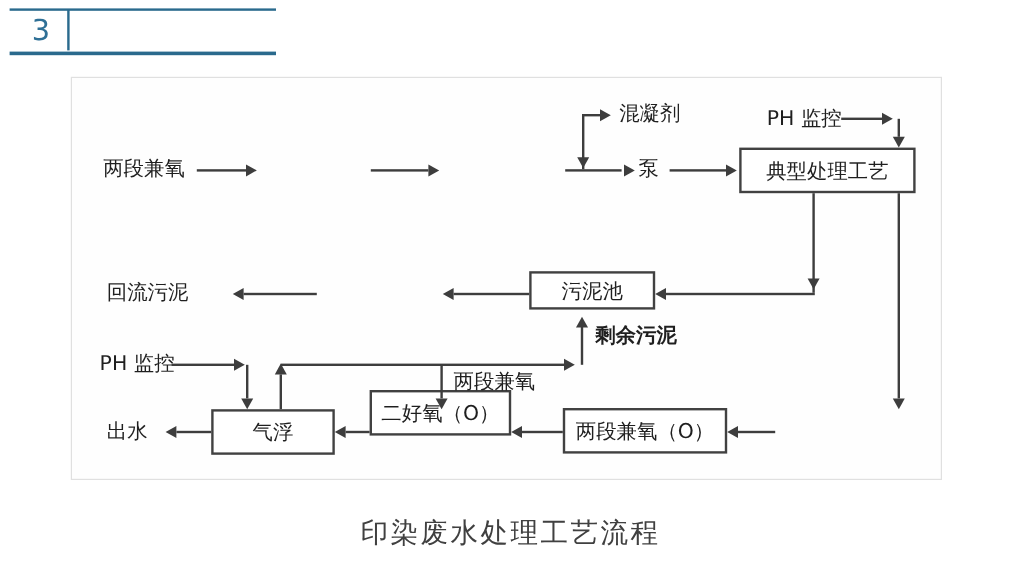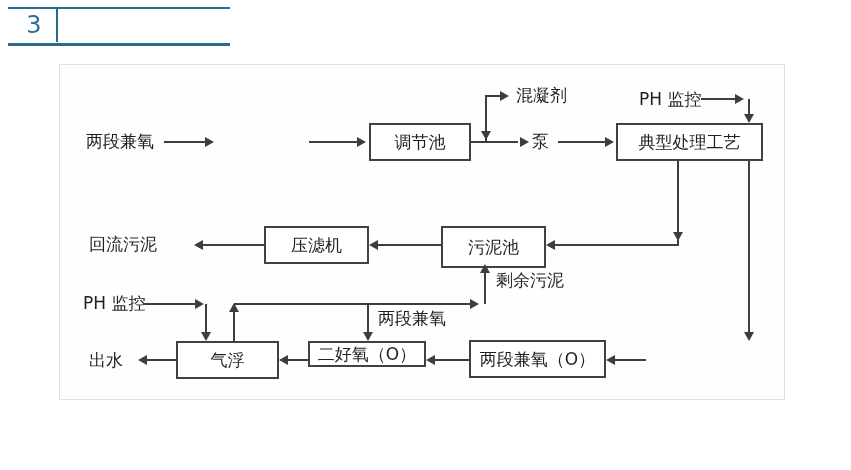--- a/index.html
+++ b/index.html
@@ -34,48 +34,42 @@
 
 <div class="page">
 
   <div class="rule" style="left:8px;top:7px;width:222px;height:2px;"></div>
   <div class="section-number">3</div>
   <div class="rule" style="left:56px;top:8px;width:2px;height:34px;"></div>
   <div class="rule" style="left:8px;top:43px;width:222px;height:3px;"></div>
 
   <div class="frame">
 
-    <div class="node" style="left:309px;top:58px;width:102px;height:38px;">
-        <span>调节池</span>
-      </div>
     <div class="node" style="left:556px;top:58px;width:147px;height:38px;">
         <span>典型处理工艺</span>
       </div>
-    <div class="node" style="left:204px;top:161px;width:105px;height:38px;">
-        <span>压滤机</span>
-      </div>
-    <div class="node" style="left:381px;top:161px;width:105px;height:42px;">
+    <div class="node" style="left:381px;top:161px;width:105px;height:32px;">
         <span>污泥池</span>
       </div>
     <div class="node" style="left:116px;top:276px;width:103px;height:38px;">
         <span>气浮</span>
       </div>
-    <div class="node" style="left:248px;top:276px;width:118px;height:26px;">
+    <div class="node" style="left:248px;top:260px;width:118px;height:38px;">
         <span>二好氧（O）</span>
       </div>
     <div class="node" style="left:409px;top:275px;width:137px;height:38px;">
         <span>两段兼氧（O）</span>
       </div>
 
     <div class="lbl" style="left:26px;top:68px;">两段兼氧</div>
     <div class="lbl" style="left:456px;top:22px;">混凝剂</div>
     <div class="lbl" style="left:472px;top:68px;">泵</div>
     <div class="lbl" style="left:579px;top:26px;">PH 监控</div>
     <div class="lbl" style="left:29px;top:171px;">回流污泥</div>
-    <div class="lbl" style="left:436px;top:207px;">剩余污泥</div>
+    <div class="lbl" style="left:436px;top:207px;font-weight:bold;">剩余污泥</div>
     <div class="lbl" style="left:318px;top:245px;">两段兼氧</div>
     <div class="lbl" style="left:23px;top:230px;">PH 监控</div>
     <div class="lbl" style="left:29px;top:287px;">出水</div>
 
     <div class="hline" style="left:104px;top:76px;width:41px;"></div>
     <div class="ah ah-r" style="left:145px;top:72px;"></div>
     <div class="hline" style="left:249px;top:76px;width:48px;"></div>
     <div class="ah ah-r" style="left:297px;top:72px;"></div>
     <div class="hline" style="left:411px;top:76px;width:47px;"></div>
     <div class="ah ah-r" style="left:460px;top:72px;"></div>
@@ -124,14 +118,15 @@
     <div class="ah ah-l" style="left:546px;top:290px;"></div>
     <div class="hline" style="left:375px;top:294px;width:34px;"></div>
     <div class="ah ah-l" style="left:366px;top:290px;"></div>
     <div class="hline" style="left:228px;top:294px;width:20px;"></div>
     <div class="ah ah-l" style="left:219px;top:290px;"></div>
     <div class="hline" style="left:87px;top:294px;width:29px;"></div>
     <div class="ah ah-l" style="left:78px;top:290px;"></div>
 
   </div>
 
+  <div class="caption">印染废水处理工艺流程</div>
 
 </div>
 
 </body></html>

